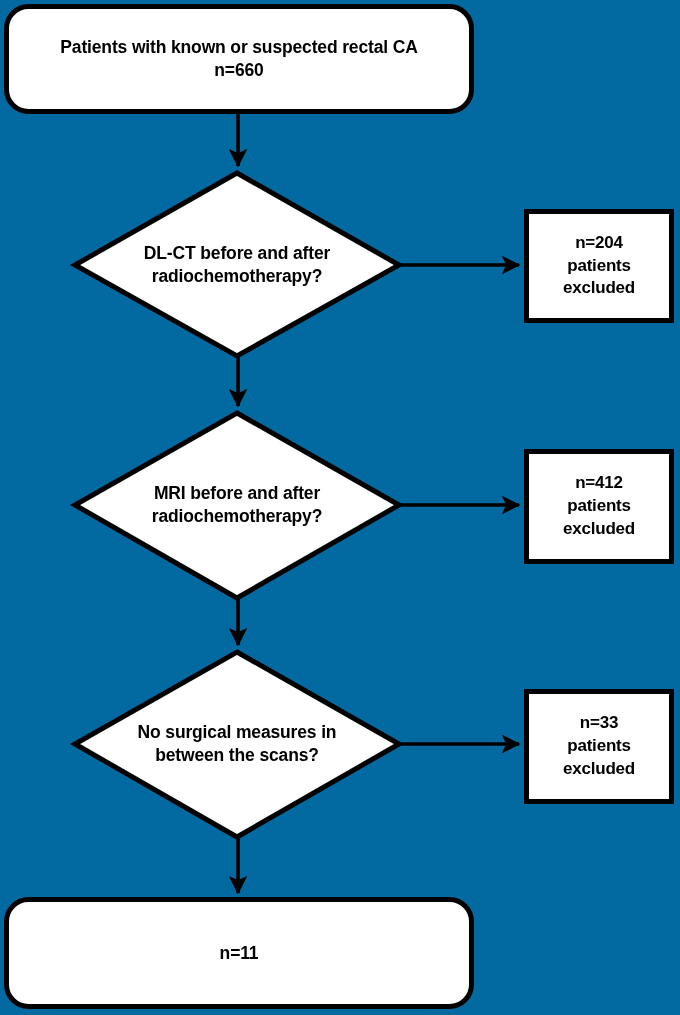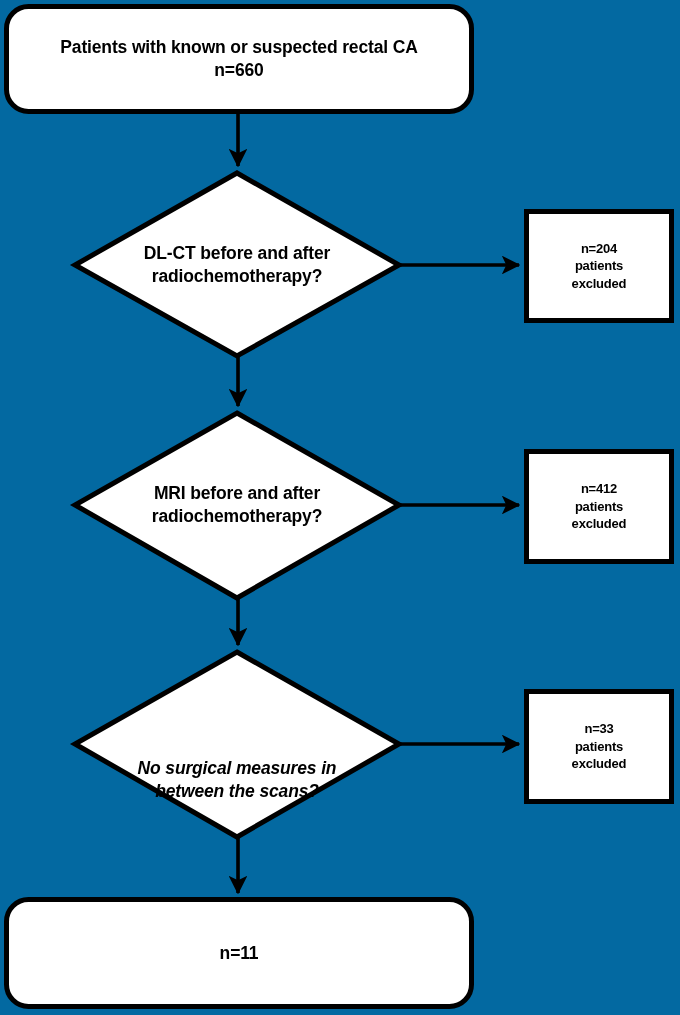--- a/index.html
+++ b/index.html
@@ -39,21 +39,21 @@
     font-size: 17.5px;
     line-height: 1.30;
     letter-spacing: -0.15px;
   }
   .decision-label {
     font-size: 17.5px;
     line-height: 1.32;
     letter-spacing: -0.15px;
   }
   .exclusion-label {
-    font-size: 13px;
+    font-size: 17px;
     line-height: 1.34;
     letter-spacing: -0.2px;
   }
   .label-line {
     white-space: nowrap;
   }
 </style>
 </head>
 <body>
 
@@ -117,21 +117,21 @@
     <span class="label-line">MRI before and after</span>
     <span class="label-line">radiochemotherapy?</span>
   </div>
 
   <div class="node-label exclusion-label" style="left:527px; top:452px; width:144px; height:109px;">
     <span class="label-line">n=412</span>
     <span class="label-line">patients</span>
     <span class="label-line">excluded</span>
   </div>
 
-  <div class="node-label decision-label" style="left:95px; top:747px; width:284px; height:66px;font-style:italic;">
+  <div class="node-label decision-label" style="left:95px; top:711px; width:284px; height:66px;">
     <span class="label-line">No surgical measures in</span>
     <span class="label-line">between the scans?</span>
   </div>
 
   <div class="node-label exclusion-label" style="left:527px; top:692px; width:144px; height:109px;">
     <span class="label-line">n=33</span>
     <span class="label-line">patients</span>
     <span class="label-line">excluded</span>
   </div>
 

